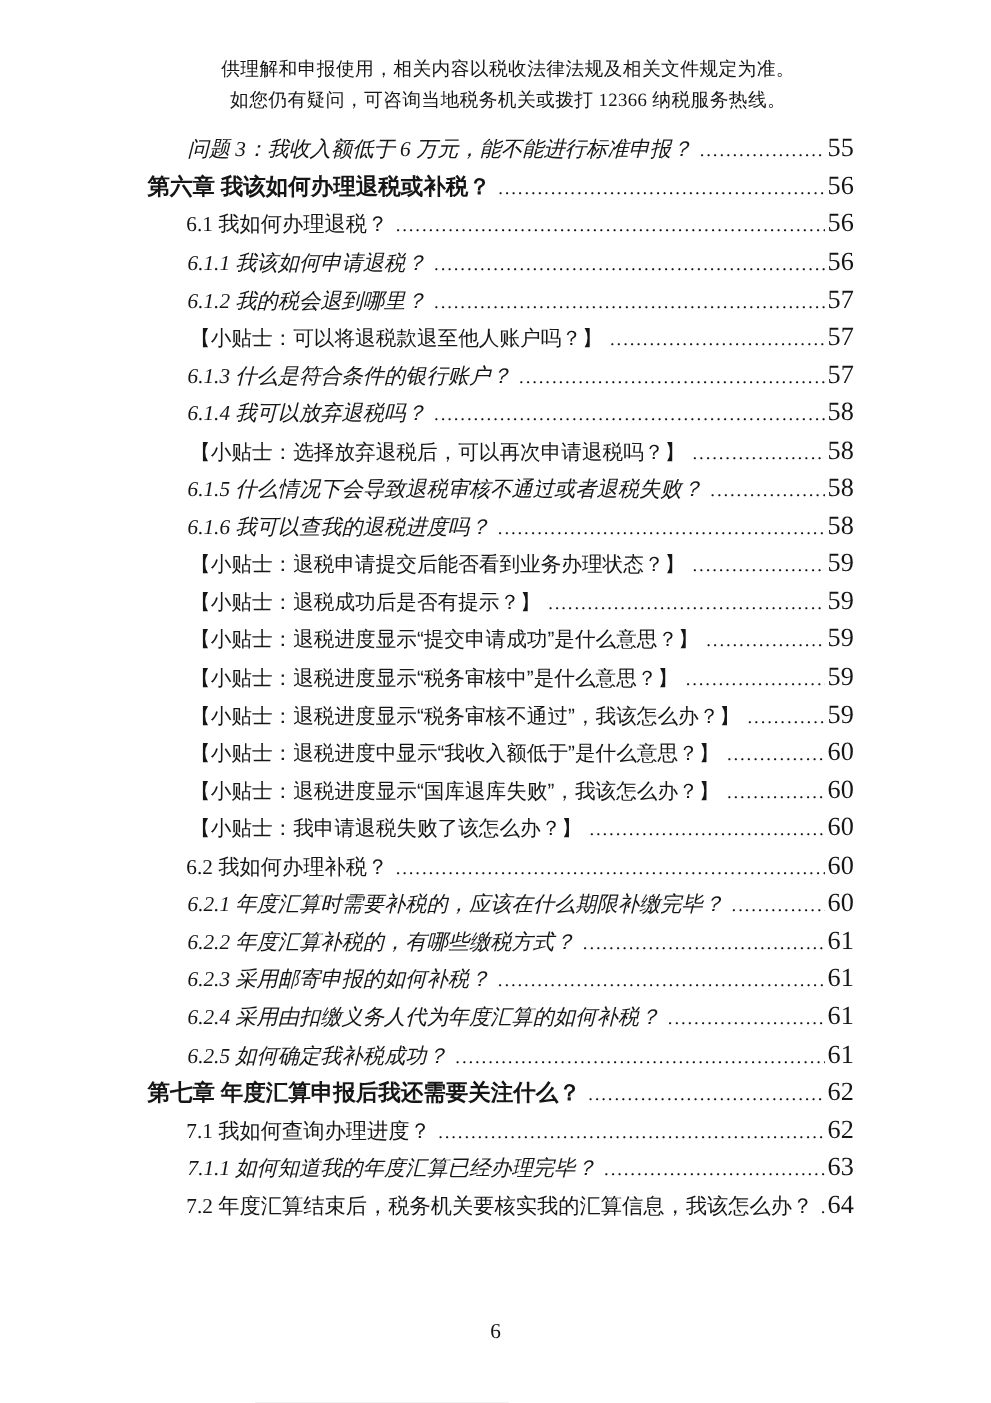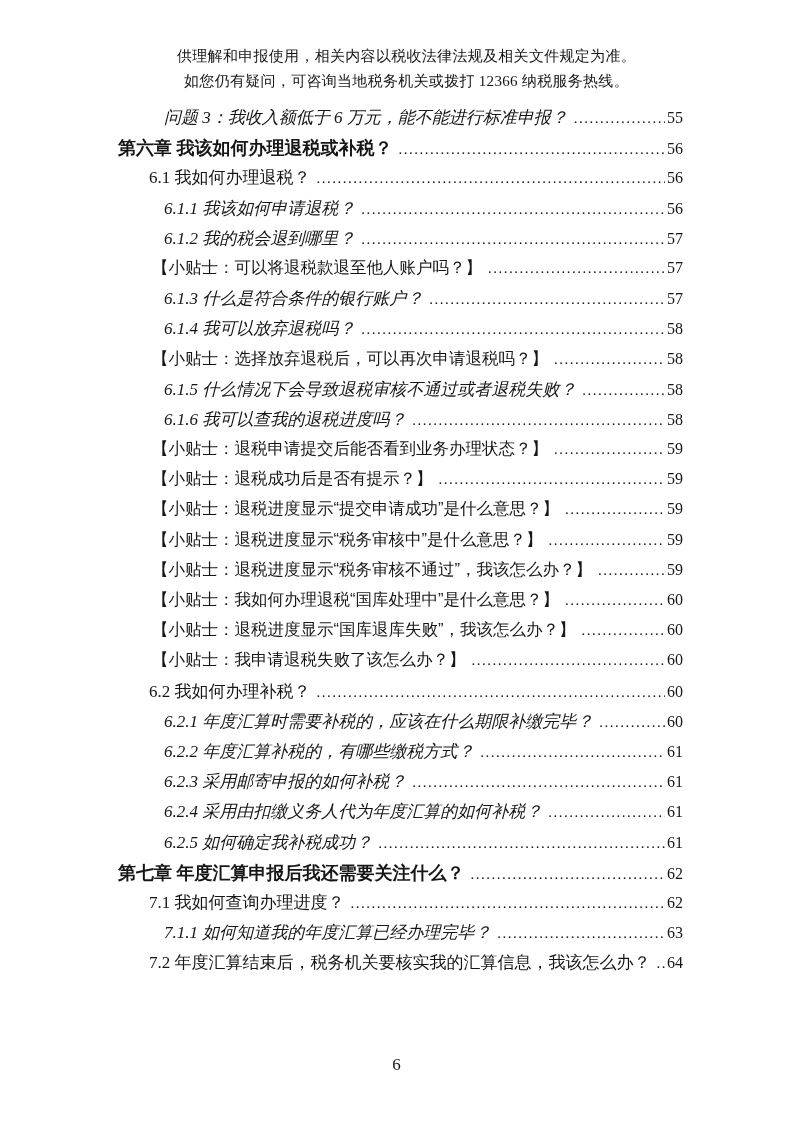--- a/index.html
+++ b/index.html
@@ -50,36 +50,36 @@
     color: #161616;
   }
   .row .dots::after {
     content: "........................................................................................................................................................................";
   }
   .row .p {
     flex: 0 0 auto;
     font-family: "Liberation Serif", "DejaVu Serif", serif;
     font-style: normal;
     font-weight: normal;
-    font-size: 16px;
+    font-size: 21px;
   }
   
   .row.chapter .t {
     font-weight: bold;
     font-size: 18px;
     font-family: "Liberation Serif", "DejaVu Serif", serif;
     text-align: center;
   }
   .row.l2 .t {
     margin-left: 31px;
     font-size: 17px;
     font-family: "Liberation Serif", "DejaVu Serif", serif;
   }
   .row.l3 .t {
-    margin-left: 46px;
+    margin-left: 32px;
     font-size: 17px;
     font-style: italic; 
     font-family: "Liberation Serif", "DejaVu Serif", serif;
   }
   .row.tip .t {
     margin-left: 34px;
     font-size: 16.5px;
     font-family: "Liberation Sans", "DejaVu Sans", sans-serif; 
   }
   
@@ -177,21 +177,21 @@
         <span class="t">【小贴士：退税进度显示“税务审核中”是什么意思？】</span>
         <span class="dots"></span>
         <span class="p">59</span>
       </div>
     <div class="row tip">
         <span class="t">【小贴士：退税进度显示“税务审核不通过”，我该怎么办？】</span>
         <span class="dots"></span>
         <span class="p">59</span>
       </div>
     <div class="row tip">
-        <span class="t">【小贴士：我如何办理退税“国库处理中”是什么意思？】</span>
+        <span class="t">【小贴士：退税进度中显示“我收入额低于”是什么意思？】</span>
         <span class="dots"></span>
         <span class="p">60</span>
       </div>
     <div class="row tip">
         <span class="t">【小贴士：退税进度显示“国库退库失败”，我该怎么办？】</span>
         <span class="dots"></span>
         <span class="p">60</span>
       </div>
     <div class="row tip">
         <span class="t">【小贴士：我申请退税失败了该怎么办？】</span>

